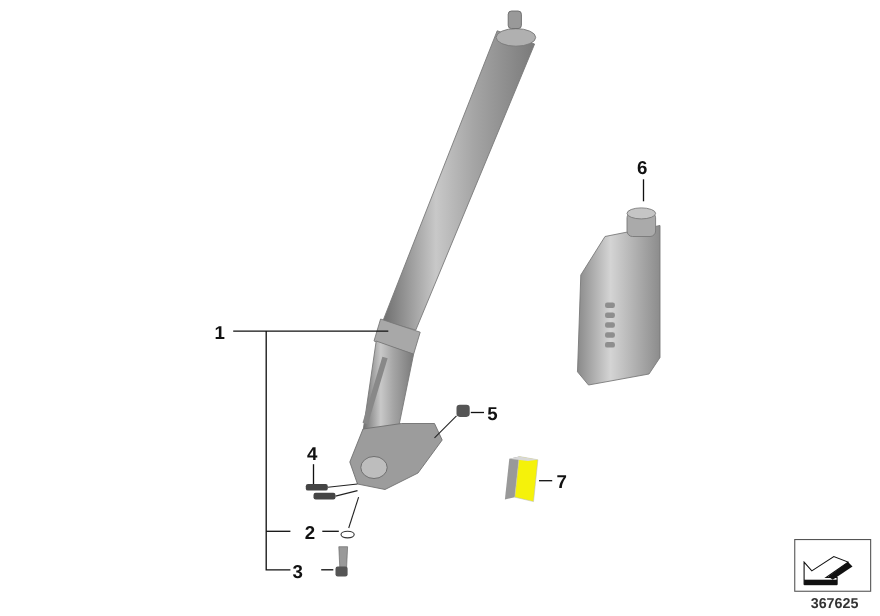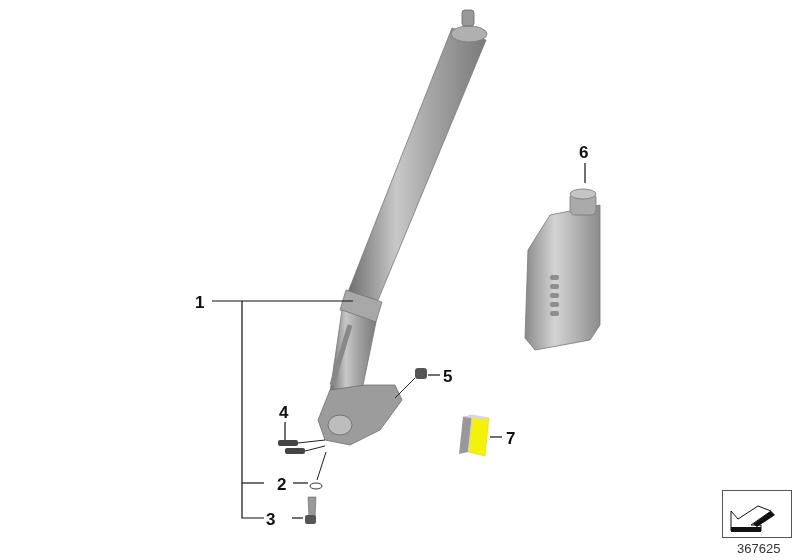--- a/index.html
+++ b/index.html
@@ -102,14 +102,14 @@
 <span class="callout" style="left:579px;top:144px;">6</span>
 <span class="callout" style="left:506px;top:430px;">7</span>
 
 <div class="navbox">
   <svg width="68" height="46" viewBox="0 0 68 46">
     <polygon points="8,20 15,28 35,15 48,20 28,34 38,34 38,40 8,40" fill="#fff" stroke="#111" stroke-width="1"></polygon>
     <rect x="8" y="36" width="30" height="5" fill="#111"></rect>
     <polygon points="48,20 52,24 34,36 30,33" fill="#111"></polygon>
   </svg>
 </div>
-<span class="figid" style="left:737px;top:541px;">367625</span>
+<span class="figid" style="left:737px;top:541px;font-weight:bold;">367625</span>
 </div>
 
 </body></html>

